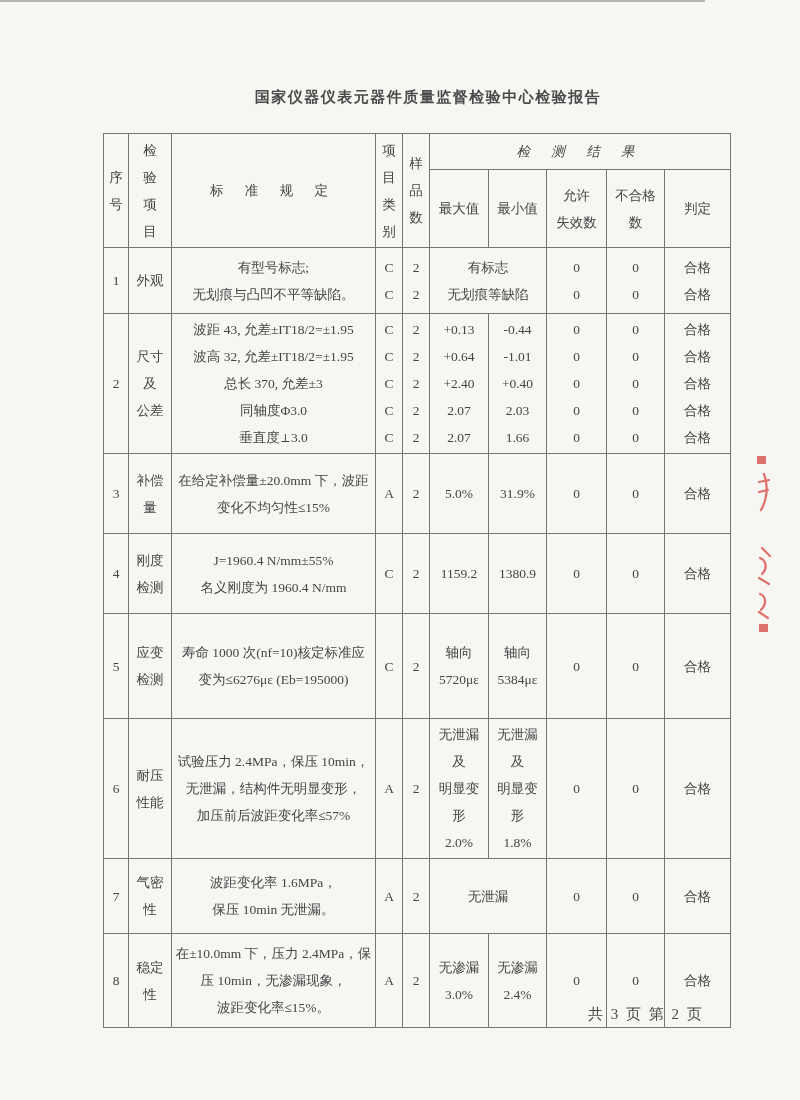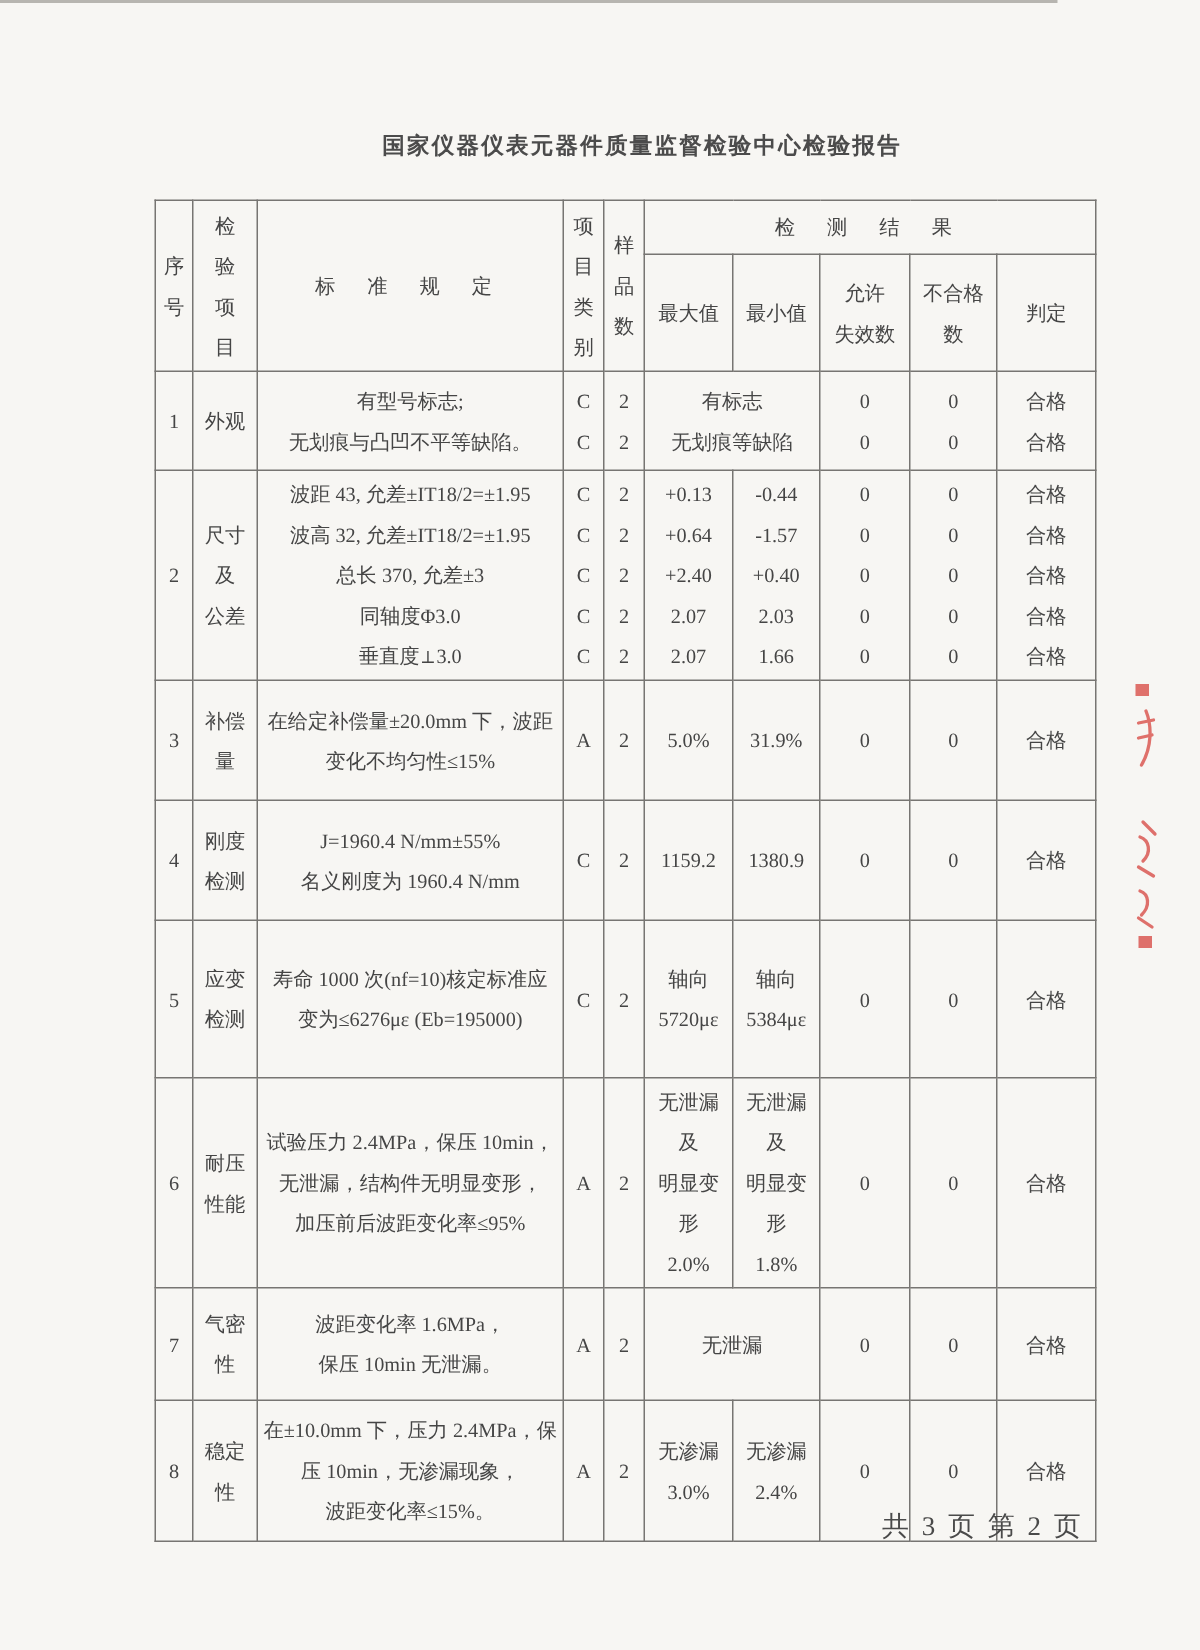--- a/index.html
+++ b/index.html
@@ -28,30 +28,30 @@
     padding:2px 3px;
     font-weight:normal;
     font-size:13.5px;
     line-height:27px;
     text-align:center;
     vertical-align:middle;
     white-space:pre-line;
     color:#454545;
     overflow:hidden;
   }
-  th.group-hdr{letter-spacing:9px;font-size:14.5px;line-height:normal;}
+  th.group-hdr{letter-spacing:9px;font-size:14.5px;line-height:normal;font-style:italic;}
   th.col-hdr{font-size:14px;line-height:22px;}
   th.spread{letter-spacing:9px;font-size:14.5px;}
   td.std{text-align:left;padding-left:8px;font-size:13.5px;font-family:Liberation Serif, serif;}
   td.item-cell{font-size:14px;line-height:24px;}
   td.seq-cell{font-size:13.5px;}
   td.result-span{font-size:13.5px;}
   .footer-page{
     position:absolute;top:1005px;left:588px;
-    font-size:18px;letter-spacing:2px;color:#4a4a4a;
+    font-size:15px;letter-spacing:2px;color:#4a4a4a;
   }
   .seal-fragment{
     position:absolute;left:748px;top:452px;width:34px;height:195px;
     pointer-events:none;
   }
 </style>
 </head>
 <body>
 
 <div class="scan-edge-top"></div>
@@ -139,21 +139,21 @@
 2
 2
 2
 2</td>
       <td>+0.13
 +0.64
 +2.40
 2.07
 2.07</td>
       <td>-0.44
--1.57
+-1.01
 +0.40
 2.03
 1.66</td>
       <td>0
 0
 0
 0
 0</td>
       <td>0
 0
@@ -213,21 +213,21 @@
       <td>0</td>
       <td>合格</td>
     </tr>
 
     <tr style="height:100px">
       <td class="seq-cell">6</td>
       <td class="item-cell">耐压
 性能</td>
       <td class="std">试验压力 2.4MPa，保压 10min，
 无泄漏，结构件无明显变形，
-加压前后波距变化率≤95%</td>
+加压前后波距变化率≤57%</td>
       <td>A</td>
       <td>2</td>
       <td>无泄漏及
 明显变形
 2.0%</td>
       <td>无泄漏及
 明显变形
 1.8%</td>
       <td>0</td>
       <td>0</td>

